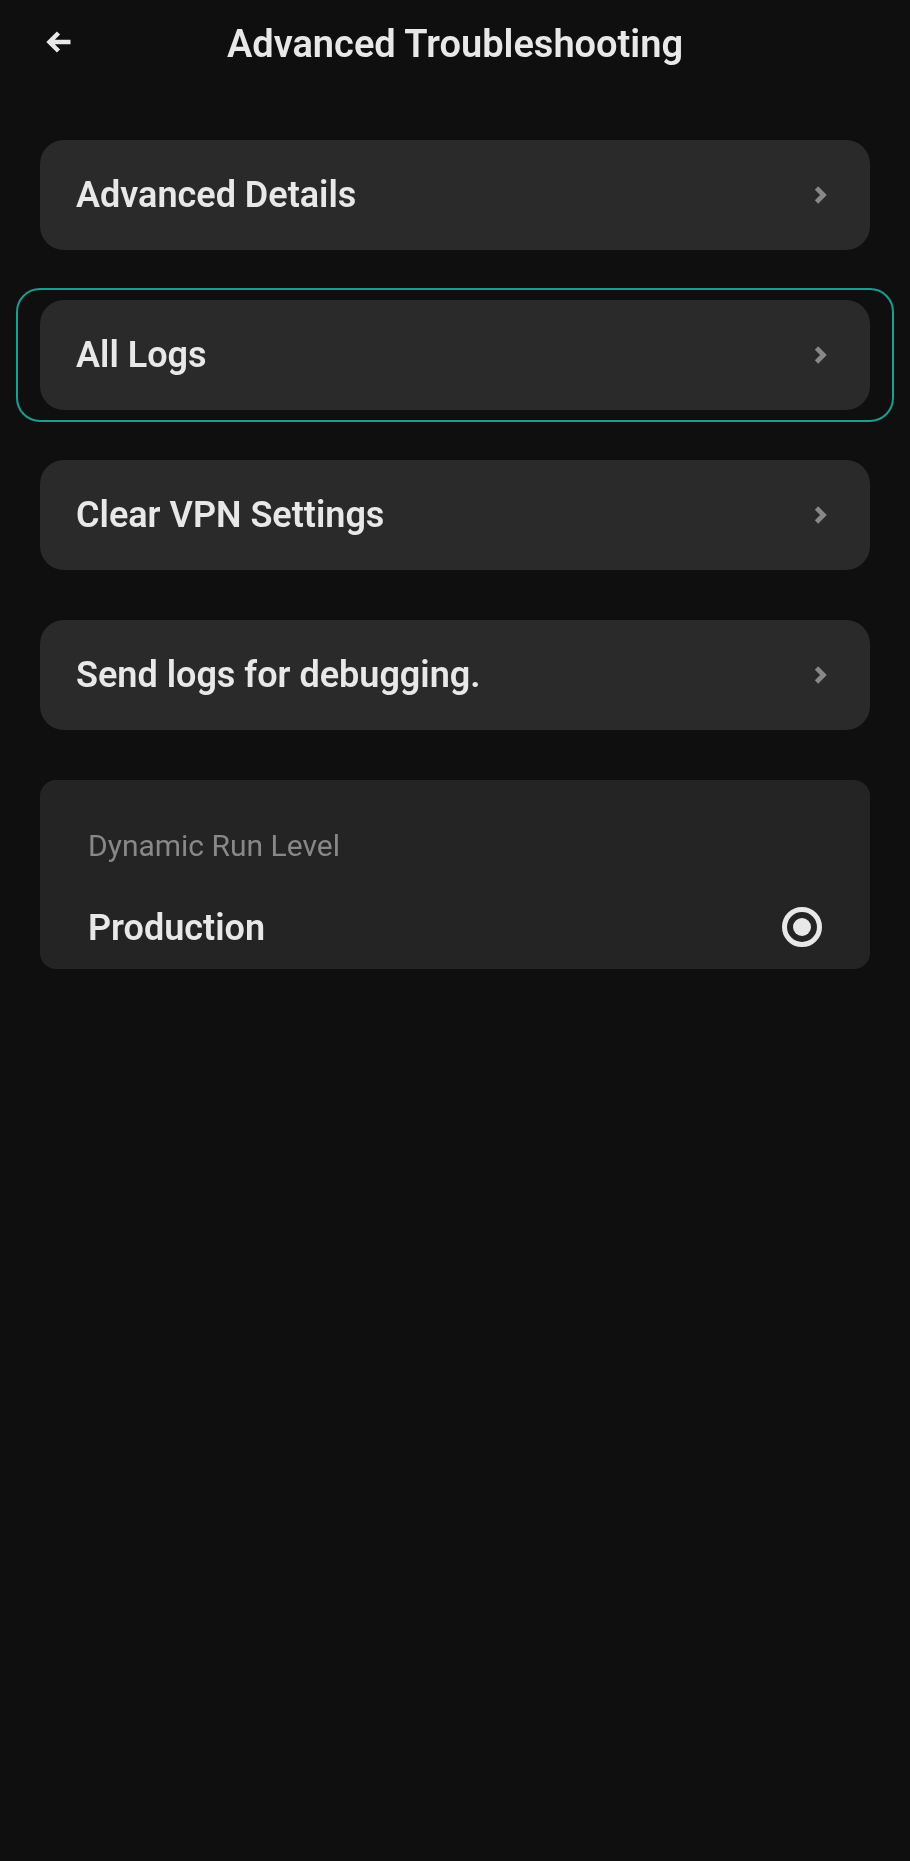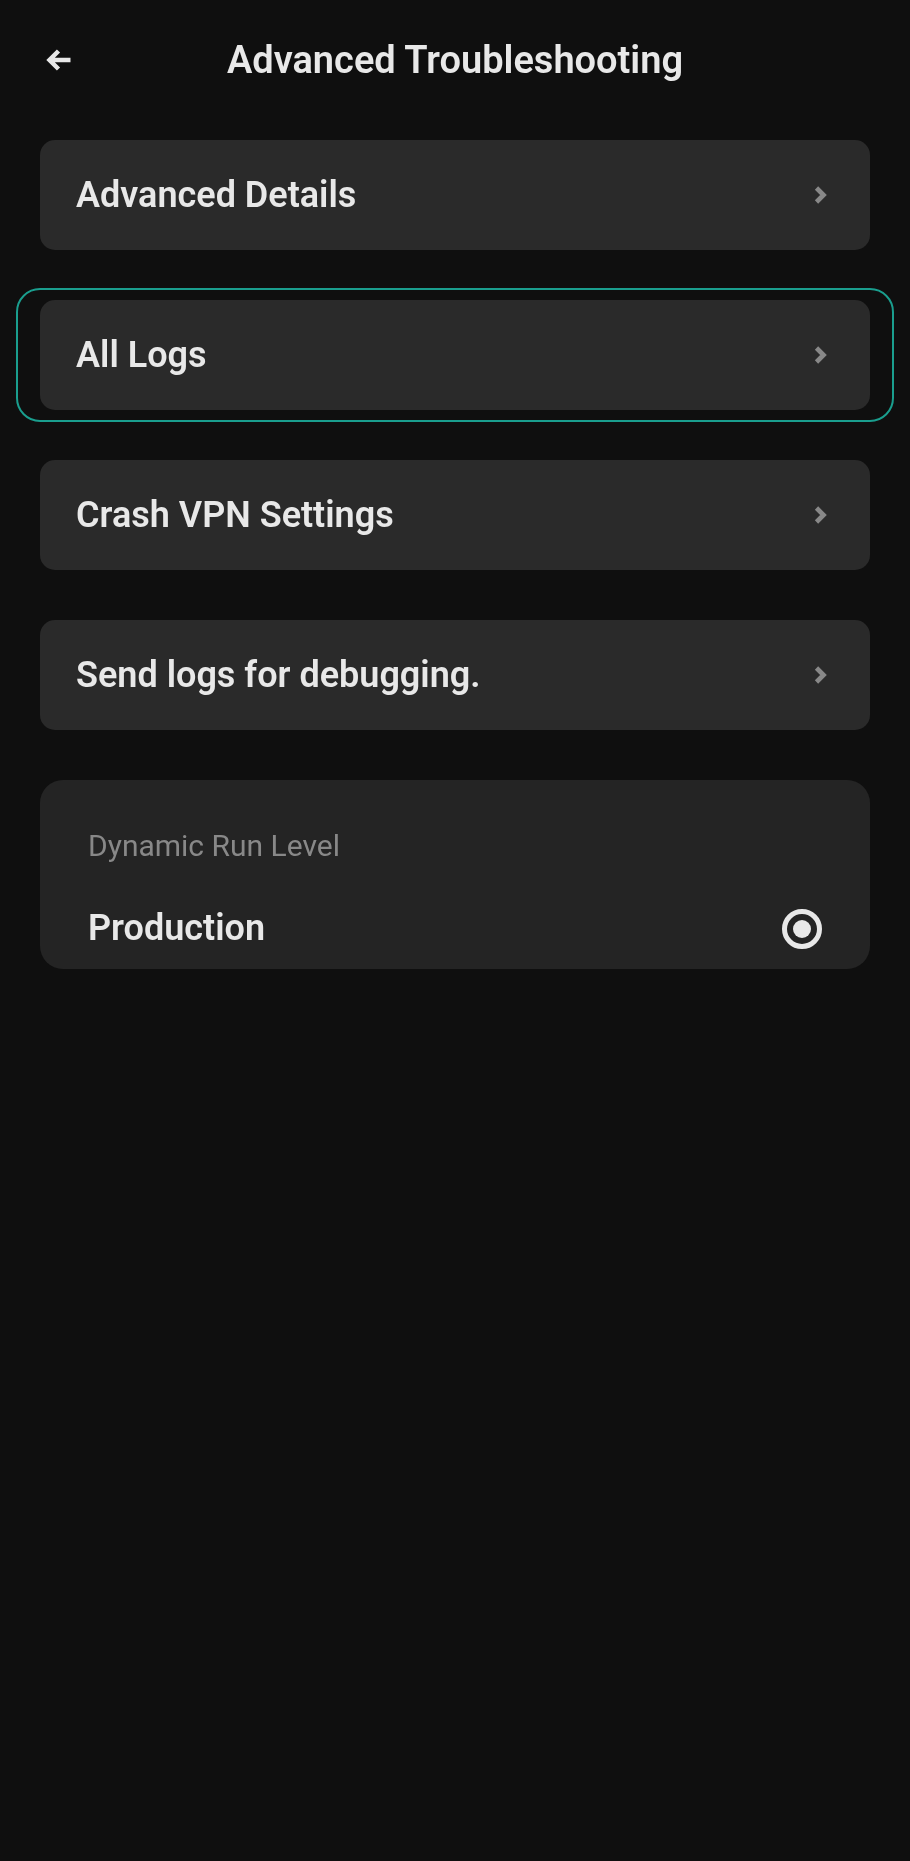--- a/index.html
+++ b/index.html
@@ -10,21 +10,20 @@
     body {
       width: 910px;
       height: 1861px;
       background-color: #0f0f0f;
       font-family: -apple-system, BlinkMacSystemFont, 'Segoe UI', Roboto, sans-serif;
       color: #e8e8e8;
       overflow: hidden;
     }
     .header {
       display: flex;
-      align-items: center;
       padding: 22px 40px;
       height: 120px;
     }
     .back-arrow {
       width: 40px;
       height: 40px;
       display: flex;
       align-items: center;
       justify-content: center;
       cursor: pointer;
@@ -41,21 +40,21 @@
       text-align: center;
       font-size: 38px;
       font-weight: 600;
       margin-left: -40px;
     }
     .content {
       padding: 20px 40px 0 40px;
     }
     .list-item {
       background-color: #2a2a2a;
-      border-radius: 15px;
+      border-radius: 24px;
       padding: 34px 36px;
       margin-bottom: 50px;
       display: flex;
       align-items: center;
       justify-content: space-between;
       cursor: pointer;
     }
     .list-item-highlighted {
       position: relative;
     }
@@ -81,32 +80,32 @@
     }
     .chevron svg {
       width: 100%;
       height: 100%;
       fill: none;
       stroke: #888;
       stroke-width: 4;
     }
     .section-card {
       background-color: #242424;
-      border-radius: 23px;
+      border-radius: 16px;
       padding: 48px 48px 0 48px;
       margin-top: 30px;
     }
     .section-label {
       font-size: 30px;
       color: #888;
       margin-bottom: 44px;
     }
     .radio-row {
       display: flex;
-      align-items: flex-end;
+      align-items: flex-start;
       justify-content: space-between;
       padding-bottom: 20px;
     }
     .radio-label {
       font-size: 36px;
       font-weight: 600;
       color: #e8e8e8;
     }
     .radio-circle {
       width: 40px;
@@ -150,21 +149,21 @@
   <div class="list-item list-item-highlighted">
     <span class="list-item-label">All Logs</span>
     <span class="chevron">
       <svg viewBox="0 0 24 24">
           <path d="M9 6l6 6-6 6"></path>
         </svg>
     </span>
   </div>
 
   <div class="list-item">
-    <span class="list-item-label">Crash VPN Settings</span>
+    <span class="list-item-label">Clear VPN Settings</span>
     <span class="chevron">
       <svg viewBox="0 0 24 24">
           <path d="M9 6l6 6-6 6"></path>
         </svg>
     </span>
   </div>
 
 
   <div class="list-item">
     <span class="list-item-label">Send logs for debugging.</span>

